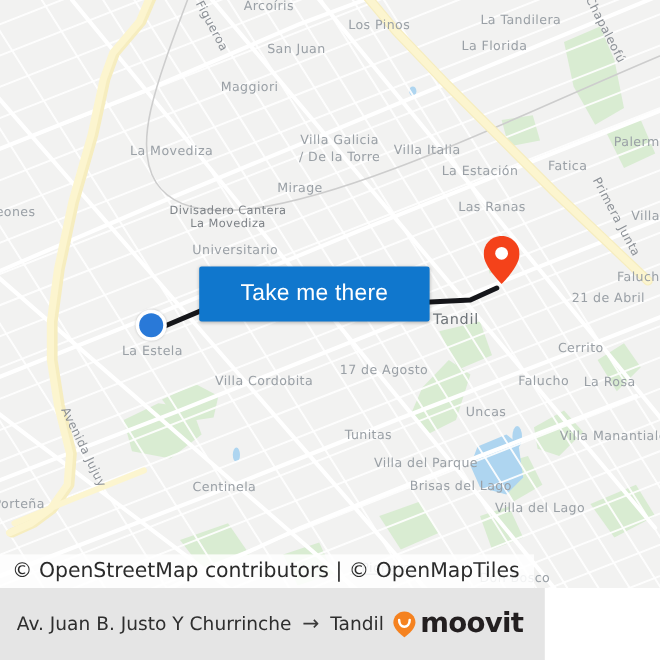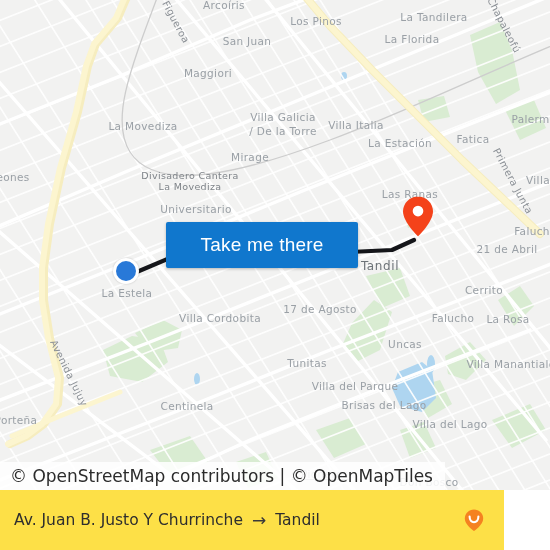--- a/index.html
+++ b/index.html
@@ -122,22 +122,22 @@
     color: #2b2b2b;
     font-size: 17px;
     font-family: "DejaVu Sans", sans-serif;
     white-space: nowrap;
   }
 
   
   #footer {
     position: absolute;
     left: 0; top: 490px;
-    width: 504px; height: 60px;
-    background: #fde047;
+    width: 454px; height: 60px;
+    background: #e5e5e5;
     display: flex;
     align-items: center;
     justify-content: space-between;
     padding: 0 18px 0 14px;
     box-sizing: border-box;
   }
   #trip-title {
     display: flex;
     align-items: center;
     gap: 8px;
@@ -300,21 +300,21 @@
         <div class="lbl" style="left: 208px; top: 73px;">Maggiori</div>
         <div class="lbl" style="left: 356px; top: 92px; margin-top: 33px;">Villa Italia</div>
         <div class="lbl" style="left: 143px; top: 126px;">La Movediza</div>
         <div class="lbl" style="left: 283px; top: 117px;">Villa Galicia</div>
         <div class="lbl" style="left: 283px; top: 131px;">/ De la Torre</div>
         <div class="lbl" style="left: 400px; top: 143px;">La Estación</div>
         <div class="lbl" style="left: 473px; top: 139px;">Fatica</div>
         <div class="lbl" style="left: 534px; top: 119px;">Palermo</div>
         <div class="lbl" style="left: 250px; top: 157px;">Mirage</div>
         <div class="lbl" style="left: 10px; top: 177px;">Leones</div>
-        <div class="lbl" style="left: 410px; top: 194px;">Las Ranas</div>
+        <div class="lbl" style="left: 410px; top: 173px;">Las Ranas</div>
         <div class="lbl poi" style="left: 190px; top: 176px;">Divisadero Cantera</div>
         <div class="lbl poi" style="left: 190px; top: 187px;">La Movediza</div>
         <div class="lbl" style="left: 196px; top: 209px;">Universitario</div>
         <div class="lbl" style="left: 538px; top: 180px;">Villa</div>
         <div class="lbl" style="left: 532px; top: 231px;">Faluch</div>
         <div class="lbl" style="left: 507px; top: 249px;">21 de Abril</div>
         <div class="lbl town" style="left: 380px; top: 266px;">Tandil</div>
         <div class="lbl" style="left: 127px; top: 293px;">La Estela</div>
         <div class="lbl" style="left: 484px; top: 290px;">Cerrito</div>
         <div class="lbl" style="left: 320px; top: 309px;">17 de Agosto</div>
@@ -364,15 +364,16 @@
     <div id="trip-title">
       <span>Av. Juan B. Justo Y Churrinche</span>
       <span class="arrow">→</span>
       <span>Tandil</span>
     </div>
     <div id="brand-logo">
       <svg width="24" height="24" viewBox="0 0 24 24">
         <path d="M12 1.5 C6.9 1.5 2.8 5.6 2.8 10.7 C2.8 16.8 12 23 12 23 C12 23 21.2 16.8 21.2 10.7 C21.2 5.6 17.1 1.5 12 1.5 Z" fill="#f58220"></path>
         <path d="M7.6 8.6 C7.6 12.2 9.7 14.2 12 14.2 C14.3 14.2 16.4 12.2 16.4 8.6" fill="none" stroke="#ffffff" stroke-width="2.1" stroke-linecap="round"></path>
       </svg>
+      <span class="wordmark">moovit</span>
     </div>
   </div>
 </div>
 
 </body></html>

